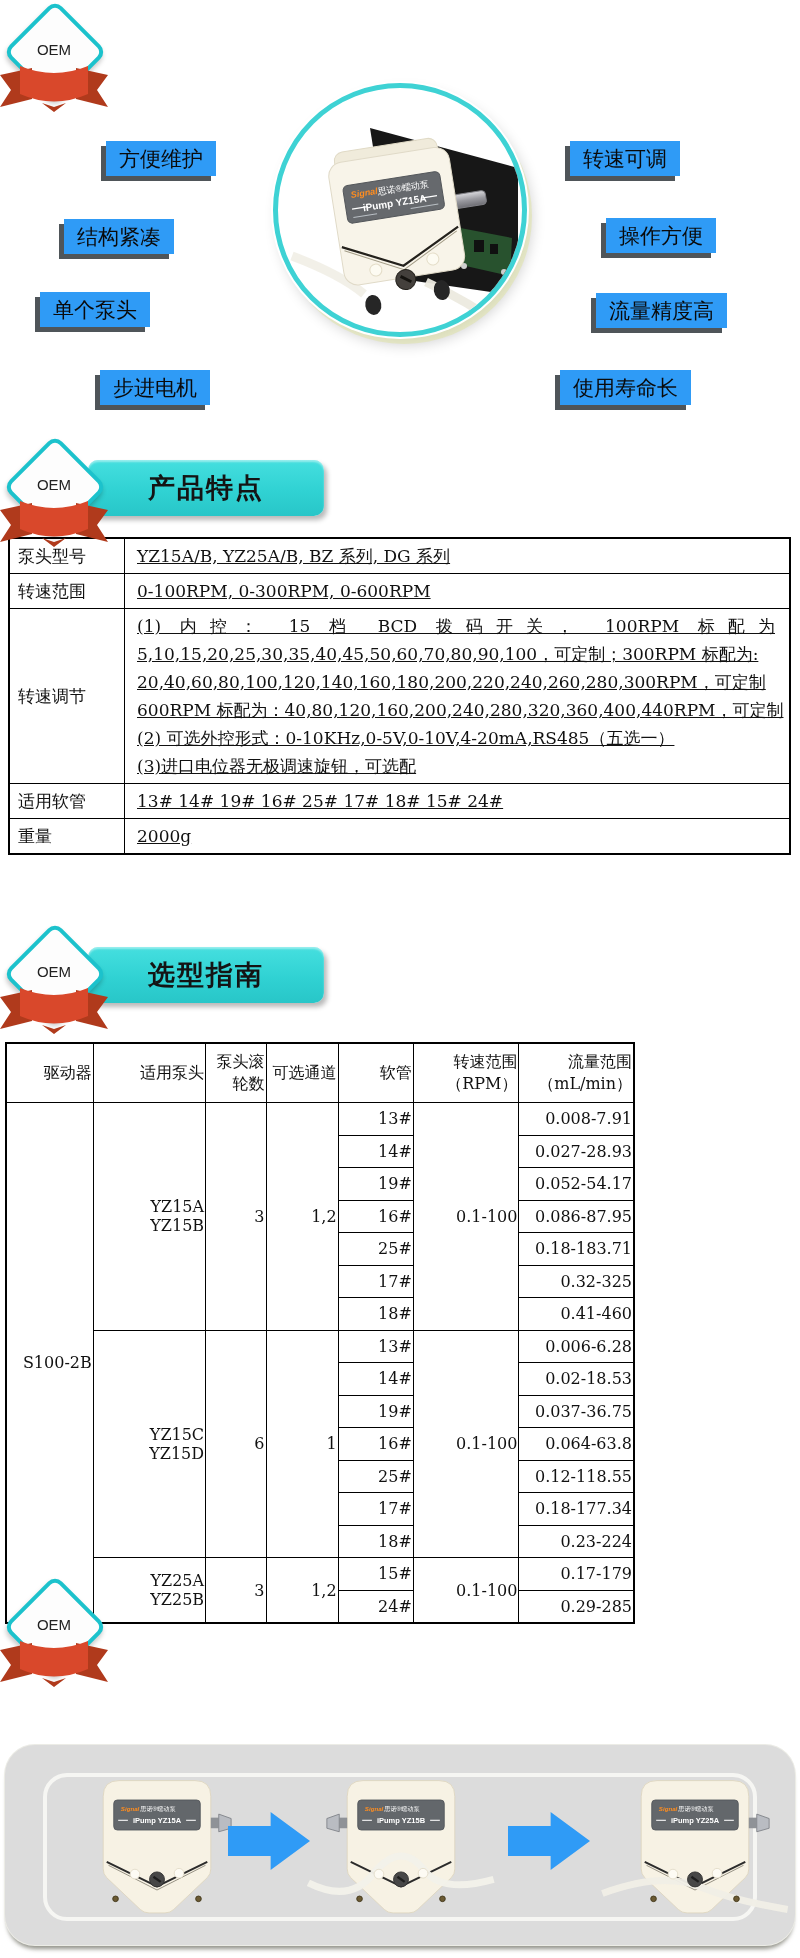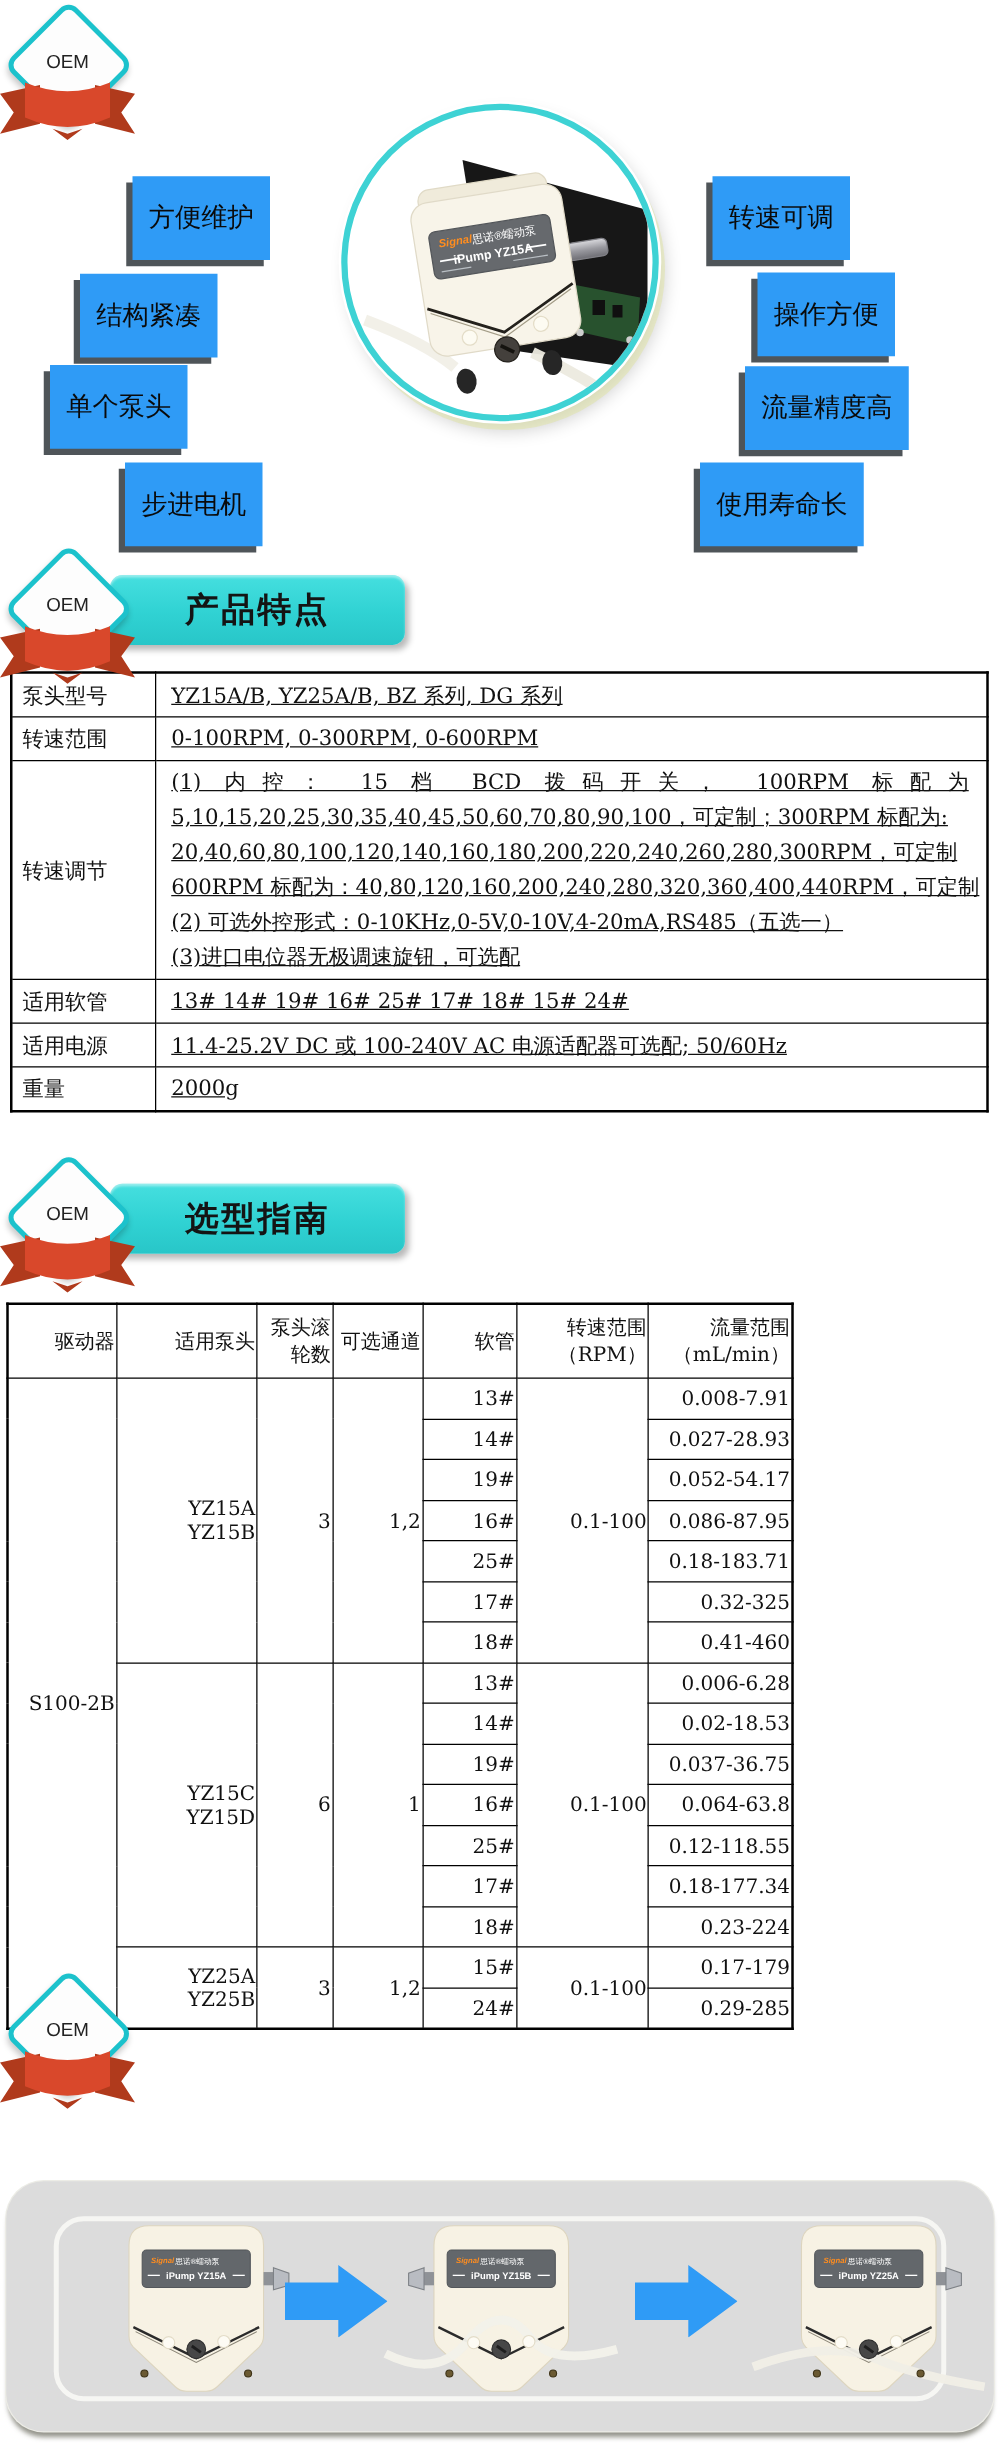--- a/index.html
+++ b/index.html
@@ -18,21 +18,21 @@
            border:4px solid #1cc2cc;border-radius:10px;transform:rotate(45deg);
            box-shadow:2px 3px 5px rgba(0,0,0,.22);}
   .oem-text{position:absolute;left:0;top:36px;width:104px;text-align:center;
             font-size:15px;color:#222;z-index:6;}
   .ribbon{position:absolute;left:-6px;top:58px;z-index:7;}
 
   
   .hero-circle{position:absolute;left:273px;top:83px;width:244px;height:244px;border-radius:50%;
                border:5px solid #3ed2d4;background:#fff;overflow:hidden;
                box-shadow:0 0 0 2px #ffffff,4px 6px 0 1px rgba(223,228,162,.5),5px 8px 14px rgba(0,0,0,.18);}
-  .feat{position:absolute;height:35px;line-height:35px;padding:16px 13px;background:#2f9bf6;
+  .feat{position:absolute;height:35px;line-height:35px;padding:0 13px;background:#2f9bf6;
         color:#0a0a0a;font-size:21px;white-space:nowrap;
         box-shadow:-5px 5px 0 rgba(35,42,48,.8);}
 
   
   table{border-collapse:collapse;background:#fff;}
   .features-table{position:absolute;left:8px;top:537px;width:783px;
                   font-family:"DejaVu Serif","Liberation Serif",serif;font-size:17px;
                   border:2px solid #000;}
   .features-table td{border:1px solid #000;vertical-align:middle;}
   .features-table td.lbl{width:104px;padding:3px 2px 3px 8px;font-size:17px;height:28px;}
@@ -158,24 +158,20 @@
           <div class="spec-line">600RPM 标配为：40,80,120,160,200,240,280,320,360,400,440RPM，可定制</div>
           <div class="spec-line">(2) 可选外控形式：0-10KHz,0-5V,0-10V,4-20mA,RS485（五选一）</div>
           <div class="spec-line">(3)进口电位器无极调速旋钮，可选配</div>
         </td>
       </tr>
       <tr>
         <td class="lbl">适用软管</td>
         <td class="val">13# 14# 19# 16# 25# 17# 18# 15# 24#</td>
       </tr>
       <tr>
-        <td class="lbl">适用电源</td>
-        <td class="val">11.4-25.2V DC 或 100-240V AC 电源适配器可选配; 50/60Hz</td>
-      </tr>
-      <tr>
         <td class="lbl">重量</td>
         <td class="val">2000g</td>
       </tr>
     </tbody>
   </table>
 
   <div class="sec-header" style="top:927px">
     <div class="sec-bar">选型指南</div>
     <div class="badge">
       <div class="diamond"></div>

